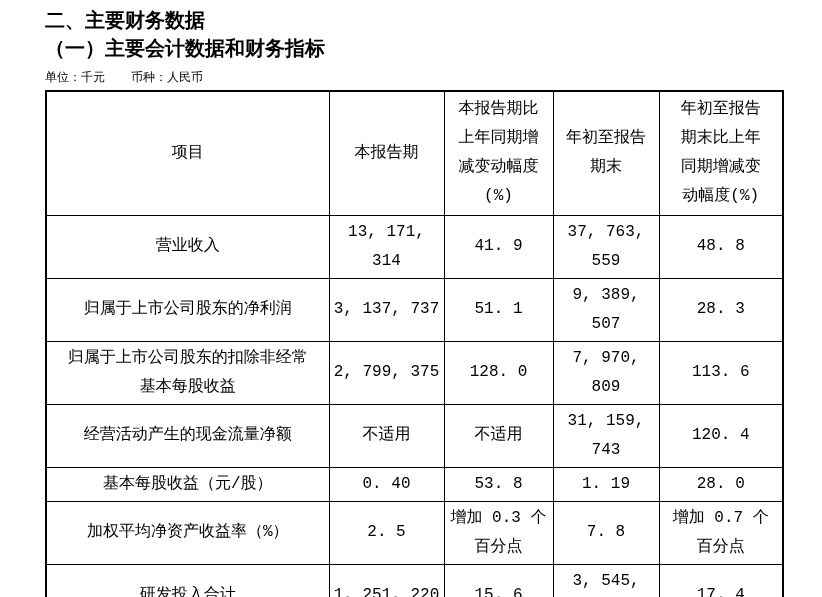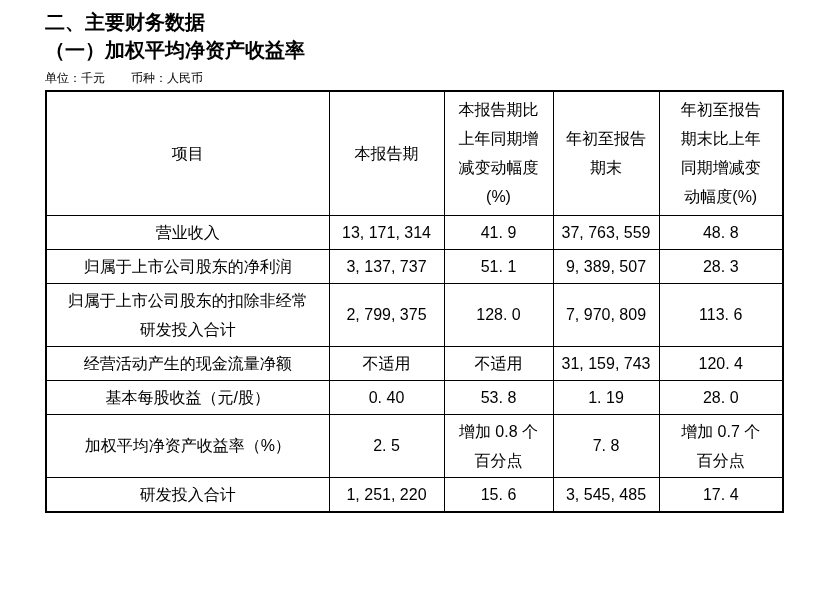--- a/index.html
+++ b/index.html
@@ -2,21 +2,21 @@
 <html><head>
 <meta charset="utf-8">
 <style>
   html, body { margin: 0; padding: 0; background: #ffffff; }
   .page {
     position: relative;
     width: 822px;
     height: 597px;
     background: #ffffff;
     color: #000000;
-    font-family: Liberation Sans, sans-serif;
+    font-family: Liberation Mono, monospace;
     overflow: hidden;
   }
   .content {
     position: absolute;
     left: 45px;
     top: 8px;
     width: 737px;
   }
   .title {
     font-size: 20px;
@@ -54,21 +54,21 @@
   .cell-num  { text-align: center; padding: 0 10px 0 4px; }
   .cell-ctr  { text-align: center; }
 </style>
 </head>
 <body>
 
 <div class="page">
   <div class="content">
 
     <h1 class="title">二、主要财务数据</h1>
-    <h2 class="title">（一）加权平均净资产收益率</h2>
+    <h2 class="title">（一）主要会计数据和财务指标</h2>
 
     <div class="unit-line">
       <span>单位：千元</span><span class="currency">币种：人民币</span>
     </div>
 
     <table class="fin">
       <colgroup>
         <col style="width:283px">
           <col style="width:115px">
           <col style="width:109px">
@@ -101,21 +101,21 @@
         </tr>
         <tr class="single">
           <td class="cell-item">归属于上市公司股东的净利润</td>
           <td class="cell-num">3, 137, 737</td>
           <td class="cell-num">51. 1</td>
           <td class="cell-num">9, 389, 507</td>
           <td class="cell-num">28. 3</td>
         </tr>
         <tr class="double">
           <td class="cell-item">归属于上市公司股东的扣除非经常
-研发投入合计</td>
+基本每股收益</td>
           <td class="cell-num">2, 799, 375</td>
           <td class="cell-num">128. 0</td>
           <td class="cell-num">7, 970, 809</td>
           <td class="cell-num">113. 6</td>
         </tr>
         <tr class="single">
           <td class="cell-item">经营活动产生的现金流量净额</td>
           <td class="cell-num">不适用</td>
           <td class="cell-num">不适用</td>
           <td class="cell-num">31, 159, 743</td>
@@ -124,21 +124,21 @@
         <tr class="single">
           <td class="cell-item">基本每股收益（元/股）</td>
           <td class="cell-num">0. 40</td>
           <td class="cell-num">53. 8</td>
           <td class="cell-num">1. 19</td>
           <td class="cell-num">28. 0</td>
         </tr>
         <tr class="double">
           <td class="cell-item">加权平均净资产收益率（%）</td>
           <td class="cell-num">2. 5</td>
-          <td class="cell-num">增加 0.8 个
+          <td class="cell-num">增加 0.3 个
 百分点</td>
           <td class="cell-num">7. 8</td>
           <td class="cell-num">增加 0.7 个
 百分点</td>
         </tr>
         <tr class="single">
           <td class="cell-item">研发投入合计</td>
           <td class="cell-num">1, 251, 220</td>
           <td class="cell-num">15. 6</td>
           <td class="cell-num">3, 545, 485</td>

